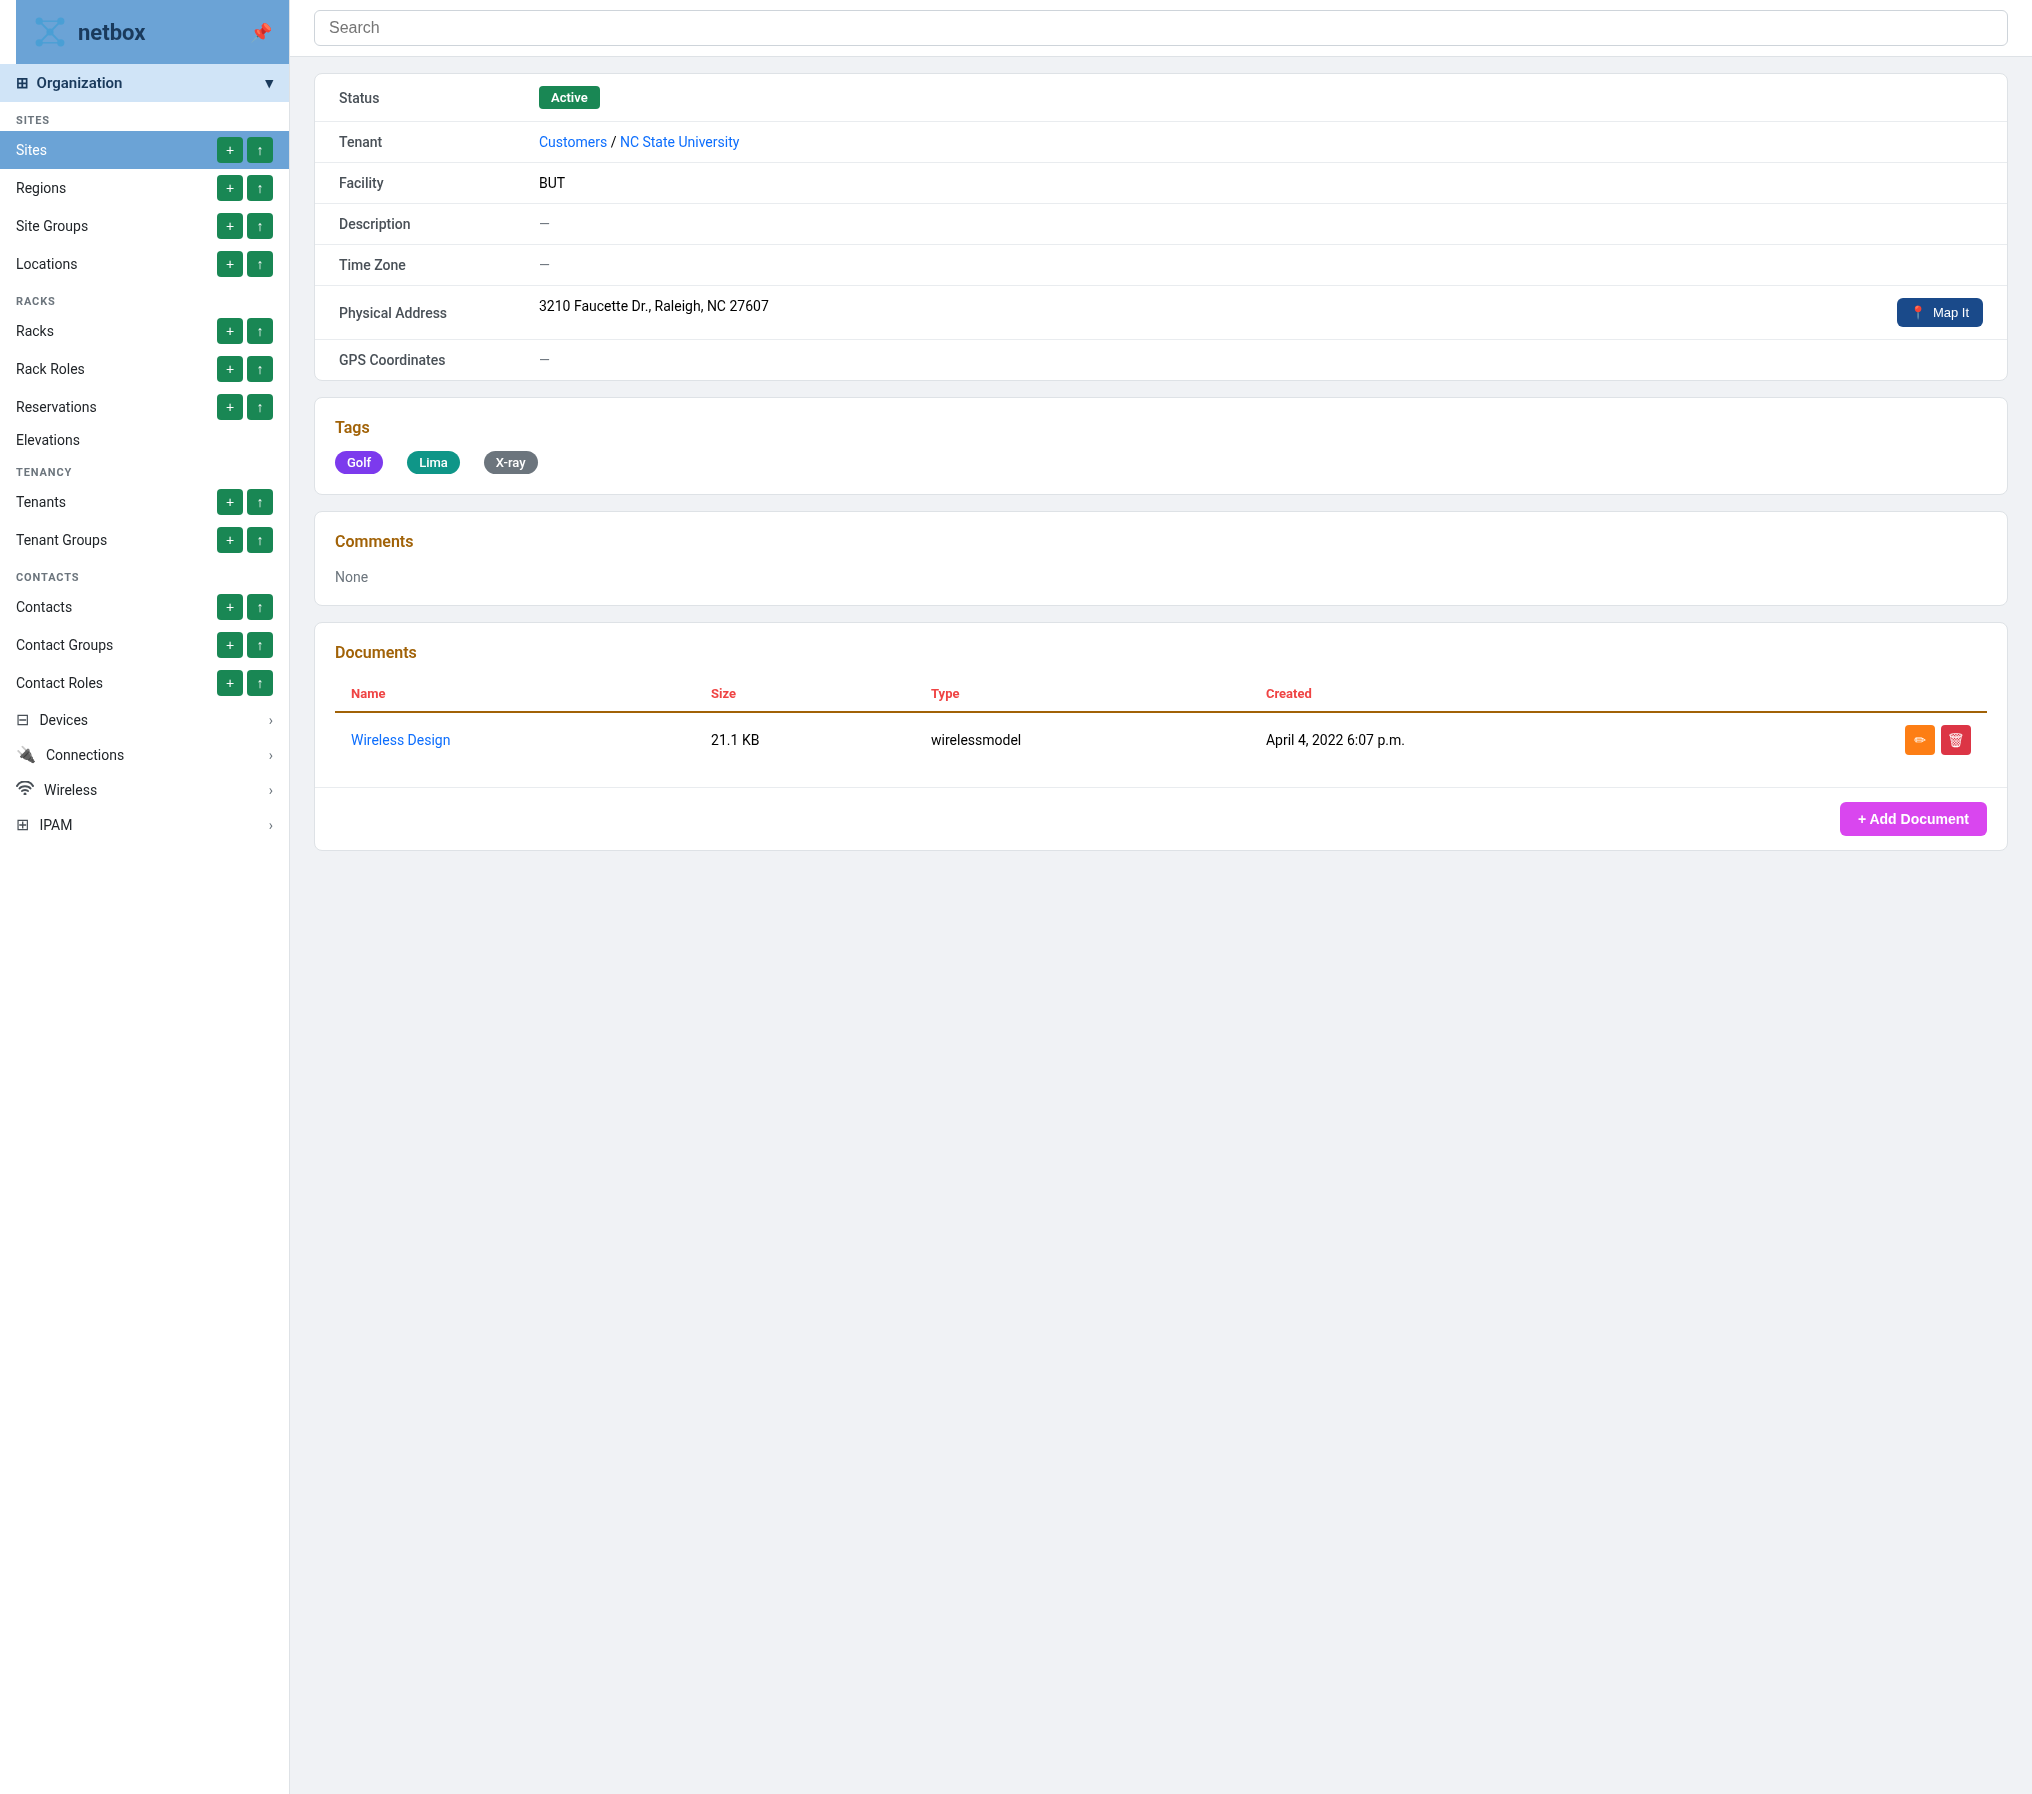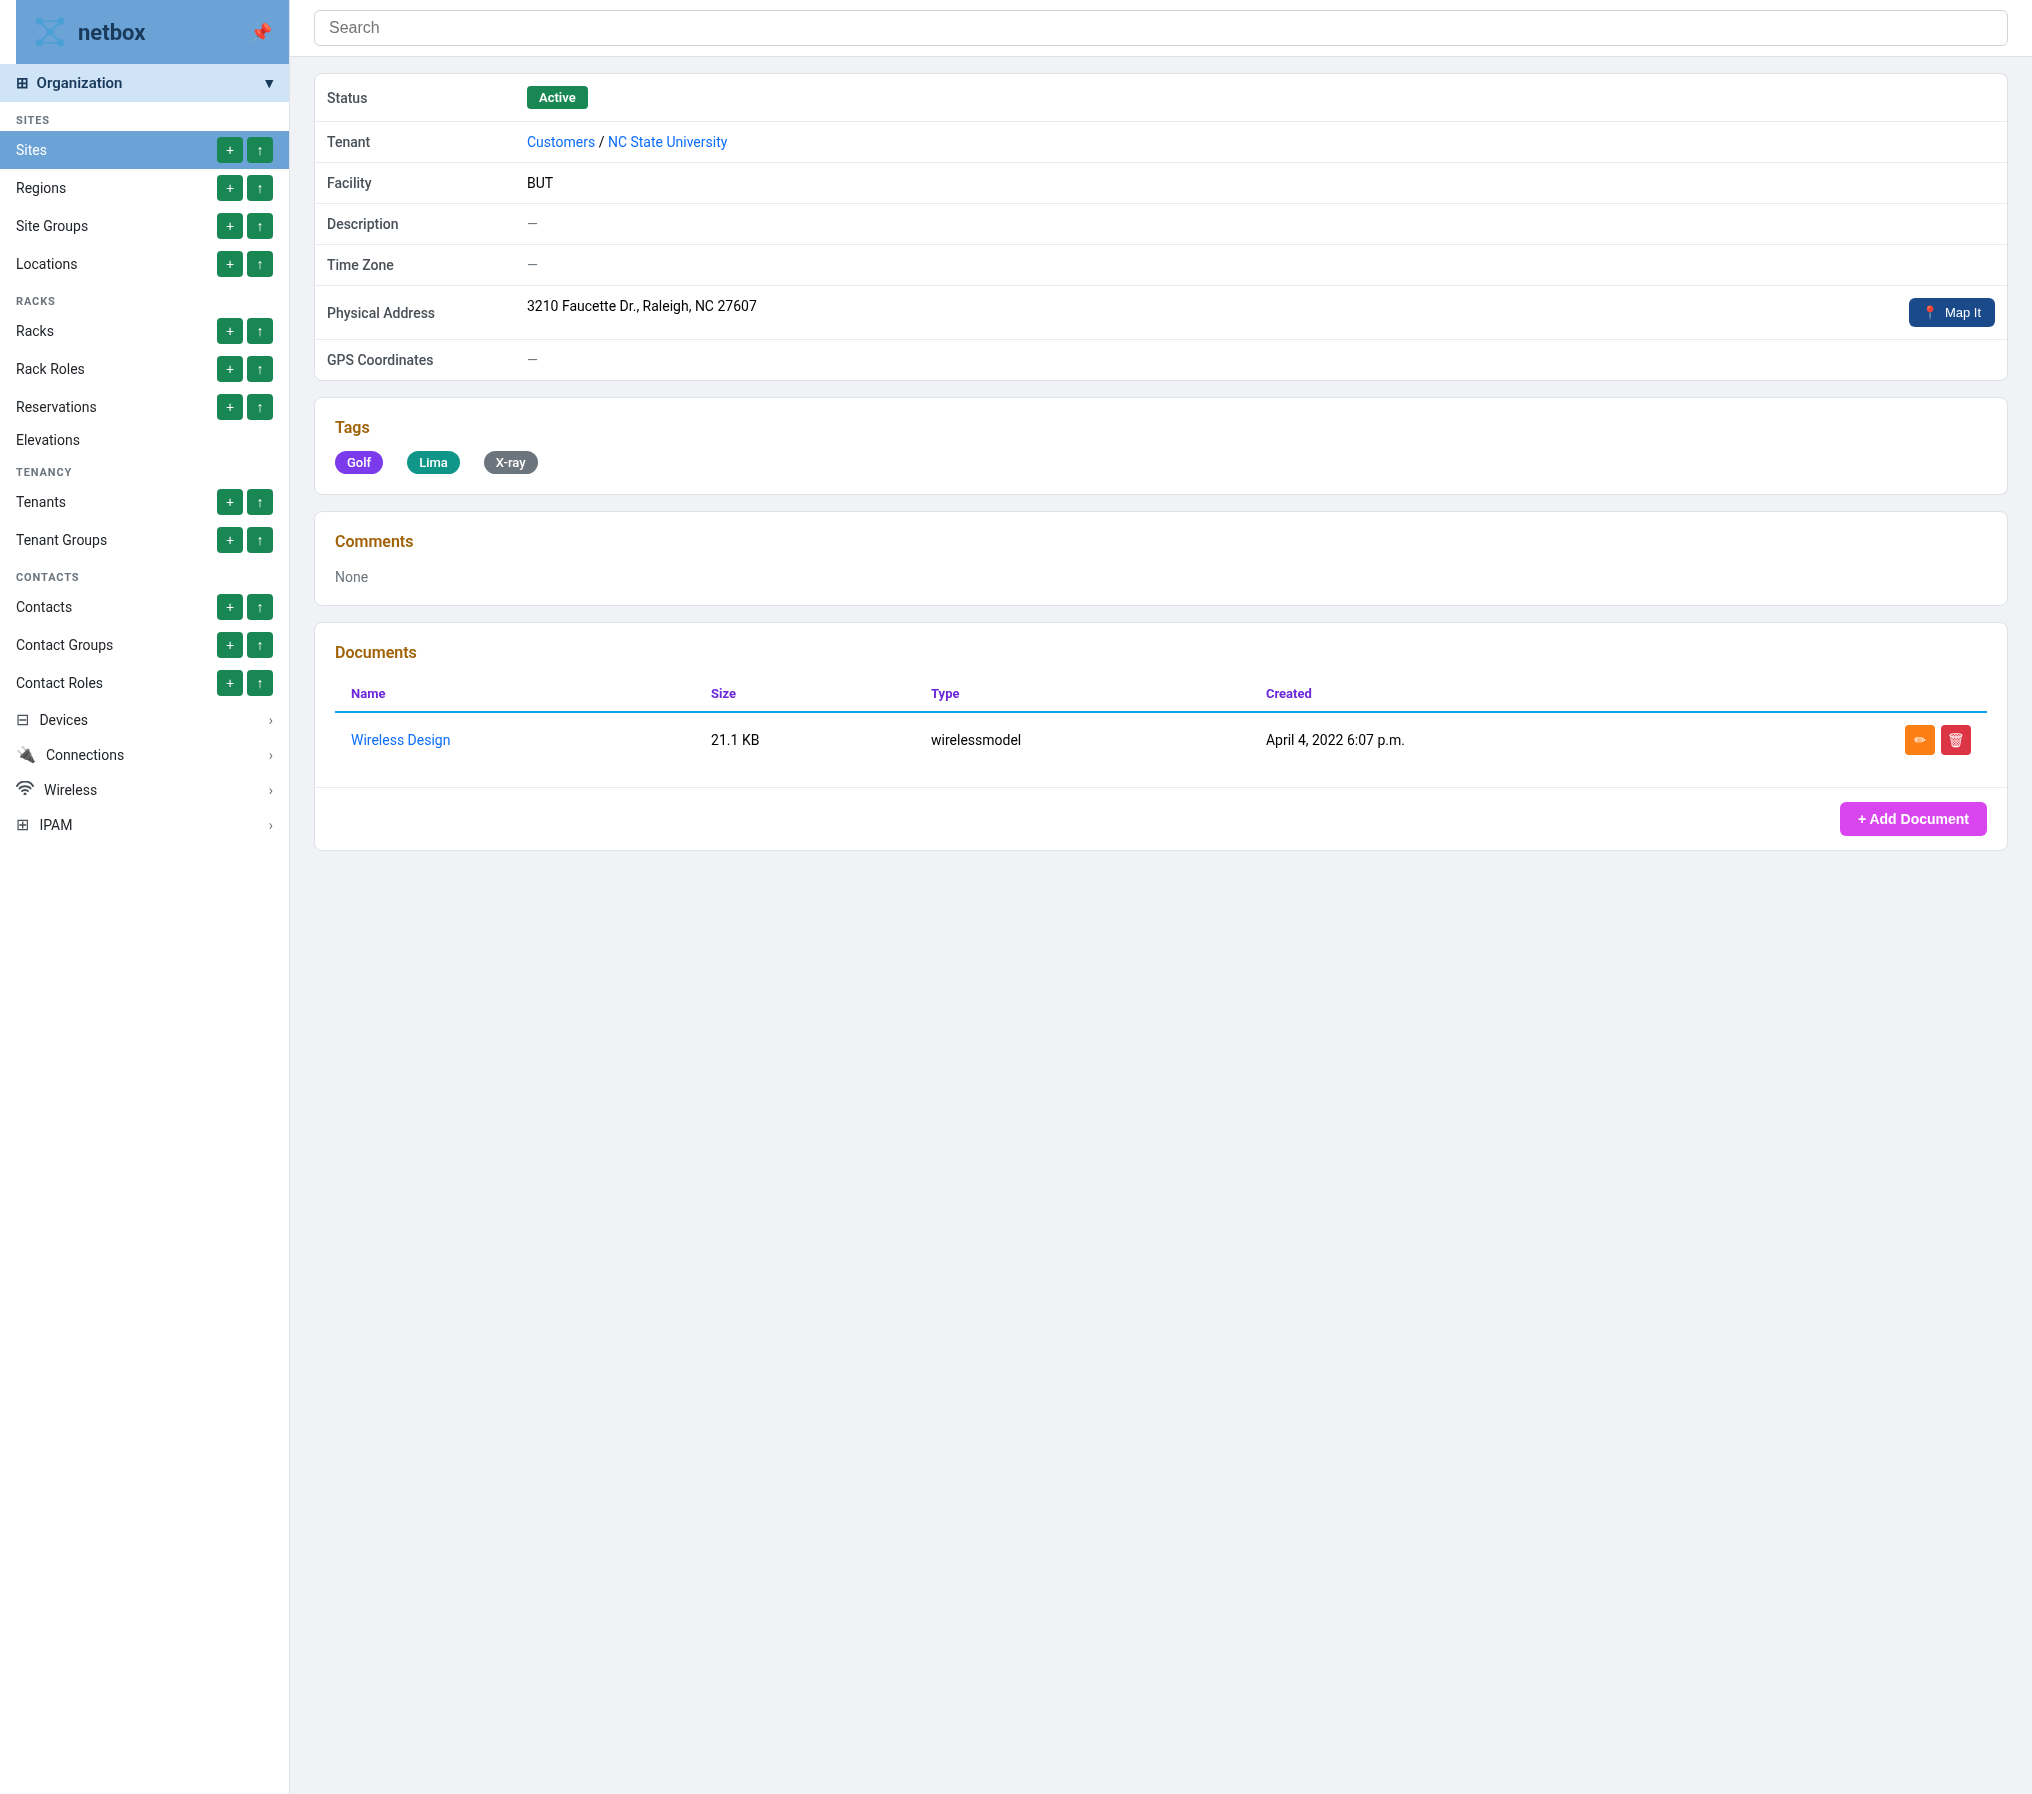--- a/index.html
+++ b/index.html
@@ -137,21 +137,21 @@
     }
     .detail-table {
       width: 100%;
       border-collapse: collapse;
     }
     .detail-table tr {
       border-bottom: 1px solid #e9ecef;
     }
     .detail-table tr:last-child { border-bottom: none; }
     .detail-table td {
-      padding: 12px 12px;
+      padding: 12px 24px;
       vertical-align: middle;
     }
     .detail-table td:first-child {
       width: 200px;
       color: #495057;
       font-weight: 500;
     }
     .badge-active {
       background: #198754;
       color: white;
@@ -191,22 +191,22 @@
     .tag-gray { background: #6c757d; }
     .comments-none { color: #6c757d; font-style: normal; padding-top: 4px; }
 
     
     .doc-table { width: 100%; border-collapse: collapse; }
     .doc-table th {
       text-align: left;
       padding: 10px 16px;
       font-weight: 700;
       font-size: 13px;
-      color: #6d28d9;
-      border-bottom: 2px solid #0ea5e9;
+      color: #ef4444;
+      border-bottom: 2px solid #a16207;
     }
     .doc-table td {
       padding: 12px 16px;
       border-bottom: 1px solid #e9ecef;
       vertical-align: middle;
       font-size: 14px;
     }
     .doc-table tr:last-child td { border-bottom: none; }
     .btn-edit {
       background: #fd7e14;

